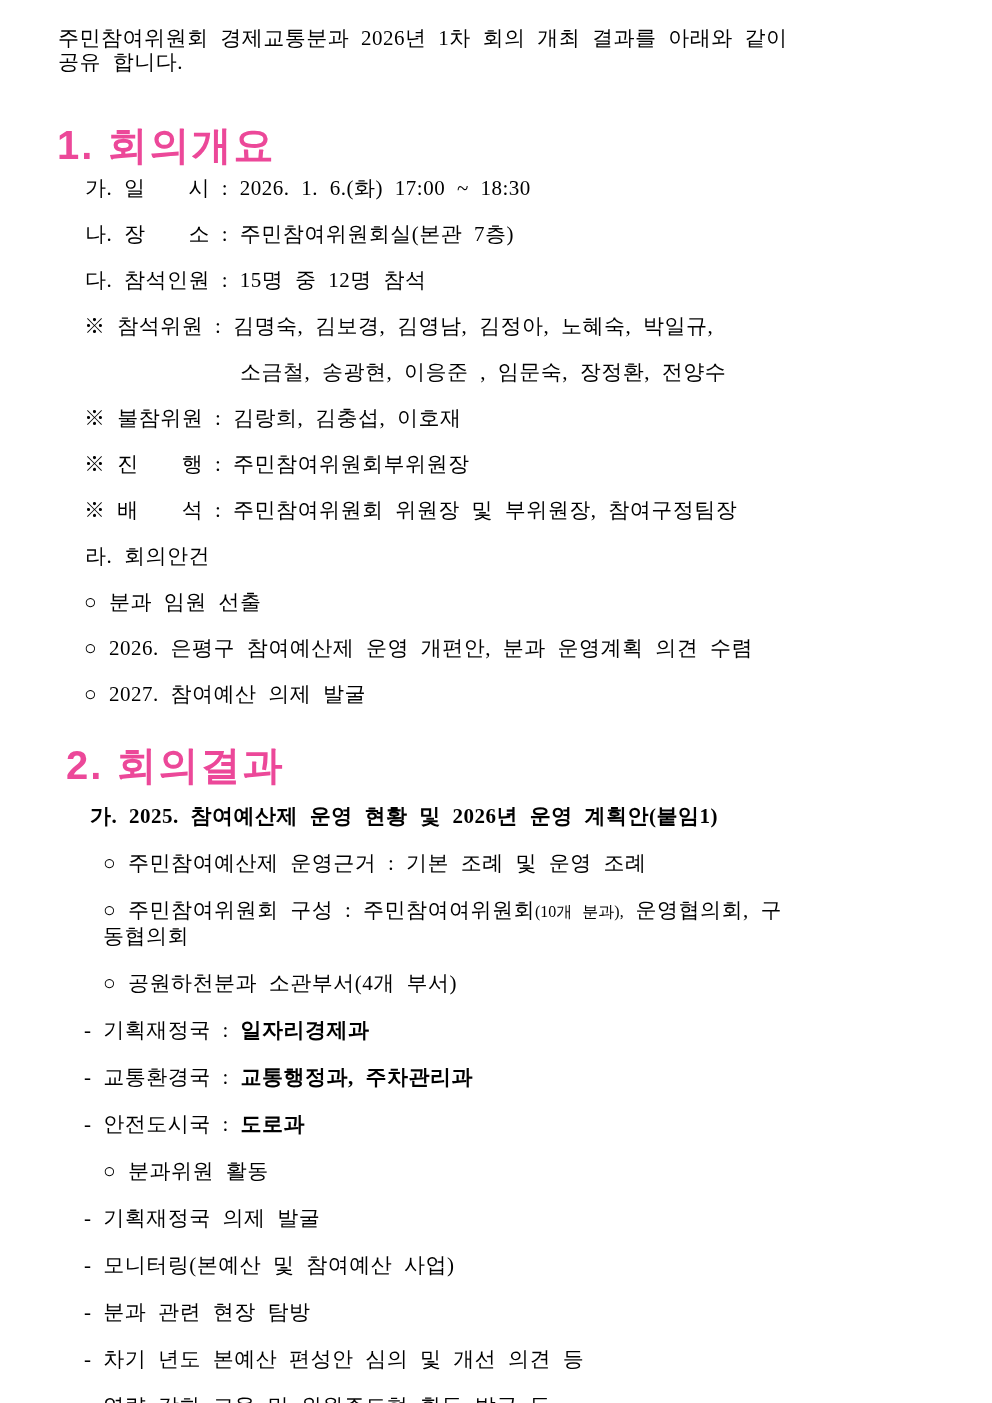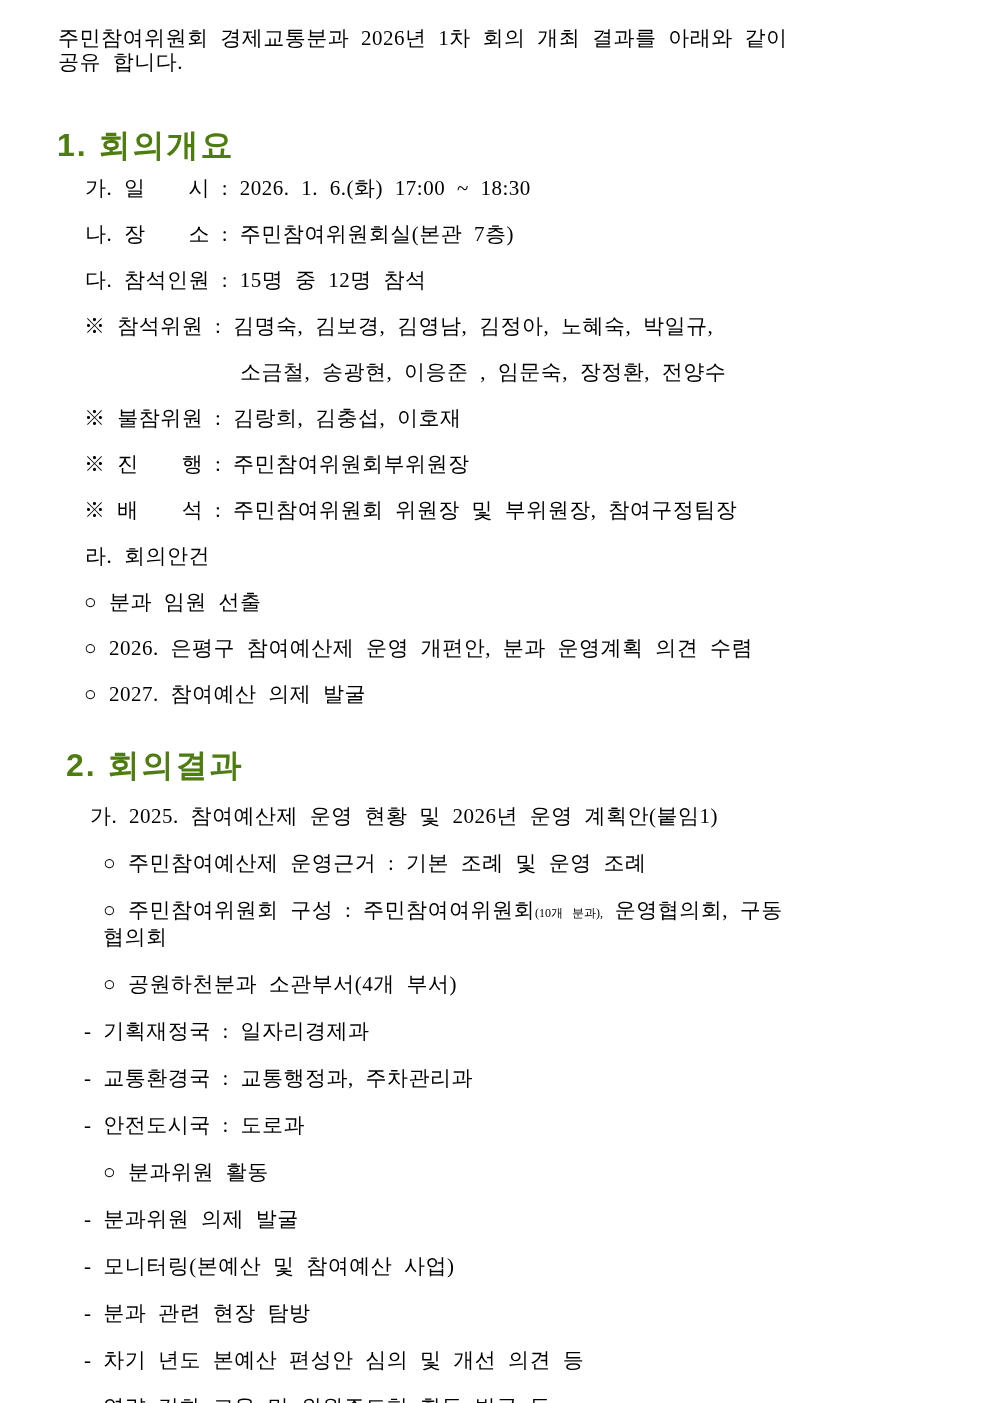--- a/index.html
+++ b/index.html
@@ -22,38 +22,38 @@
     font-size: 21px;
     line-height: 24px;
     margin-bottom: 22px;
     white-space: pre-wrap;
     word-spacing: 6px;
     letter-spacing: 0.5px;
   }
   .heading {
     font-family: "Liberation Sans", "DejaVu Sans", sans-serif;
     font-weight: bold;
-    font-size: 32px;
+    font-size: 40px;
     line-height: 34px;
     letter-spacing: 2px;
-    color: #4d7c0f;
+    color: #ec4899;
     white-space: pre-wrap;
   }
   .h1 { margin: 54px 0 14px 57px; }
   .h2 { margin: 42px 0 22px 66px; }
   .intro  { margin-left: 58px; }
   .lv1    { margin-left: 85px; }   
   .lv2    { margin-left: 84px; }  
   .lv2b   { margin-left: 240px; }  
   .lv1b   { margin-left: 90px; }   
   .lv2c   { margin-left: 103px; }  
   .lv3    { margin-left: 84px; }  
   .sec2 .line { margin-bottom: 23px; }
-  .bold { font-weight: normal; }
-  .small { font-size: 12px; letter-spacing: 0; }
+  .bold { font-weight: bold; }
+  .small { font-size: 16px; letter-spacing: 0; }
 </style>
 </head>
 <body>
 
 <div class="doc">
 
   <div class="line intro">주민참여위원회 경제교통분과 2026년 1차 회의 개최 결과를 아래와 같이 공유 합니다.</div>
 
   <div class="heading h1">1. 회의개요</div>
 
@@ -82,20 +82,20 @@
     <div class="line lv2c"><span>○ 주민참여위원회 구성 : 주민참여여위원회</span><span class="small">(10개 분과),</span><span> 운영협의회, 구동협의회</span></div>
 
     <div class="line lv2c">○ 공원하천분과 소관부서(4개 부서)</div>
 
     <div class="line lv3"><span>- 기획재정국 : </span><span class="bold">일자리경제과</span></div>
     <div class="line lv3"><span>- 교통환경국 : </span><span class="bold">교통행정과, 주차관리과</span></div>
     <div class="line lv3"><span>- 안전도시국 : </span><span class="bold">도로과</span></div>
 
     <div class="line lv2c">○ 분과위원 활동</div>
 
-    <div class="line lv3">- 분과위원 의제 발굴</div>
+    <div class="line lv3">- 기획재정국 의제 발굴</div>
     <div class="line lv3">- 모니터링(본예산 및 참여예산 사업)</div>
     <div class="line lv3">- 분과 관련 현장 탐방</div>
     <div class="line lv3">- 차기 년도 본예산 편성안 심의 및 개선 의견 등</div>
     <div class="line lv3">- 역량 강화 교육 및 위원주도형 활동 발굴 등</div>
   </div>
 
 </div>
 
 </body></html>

